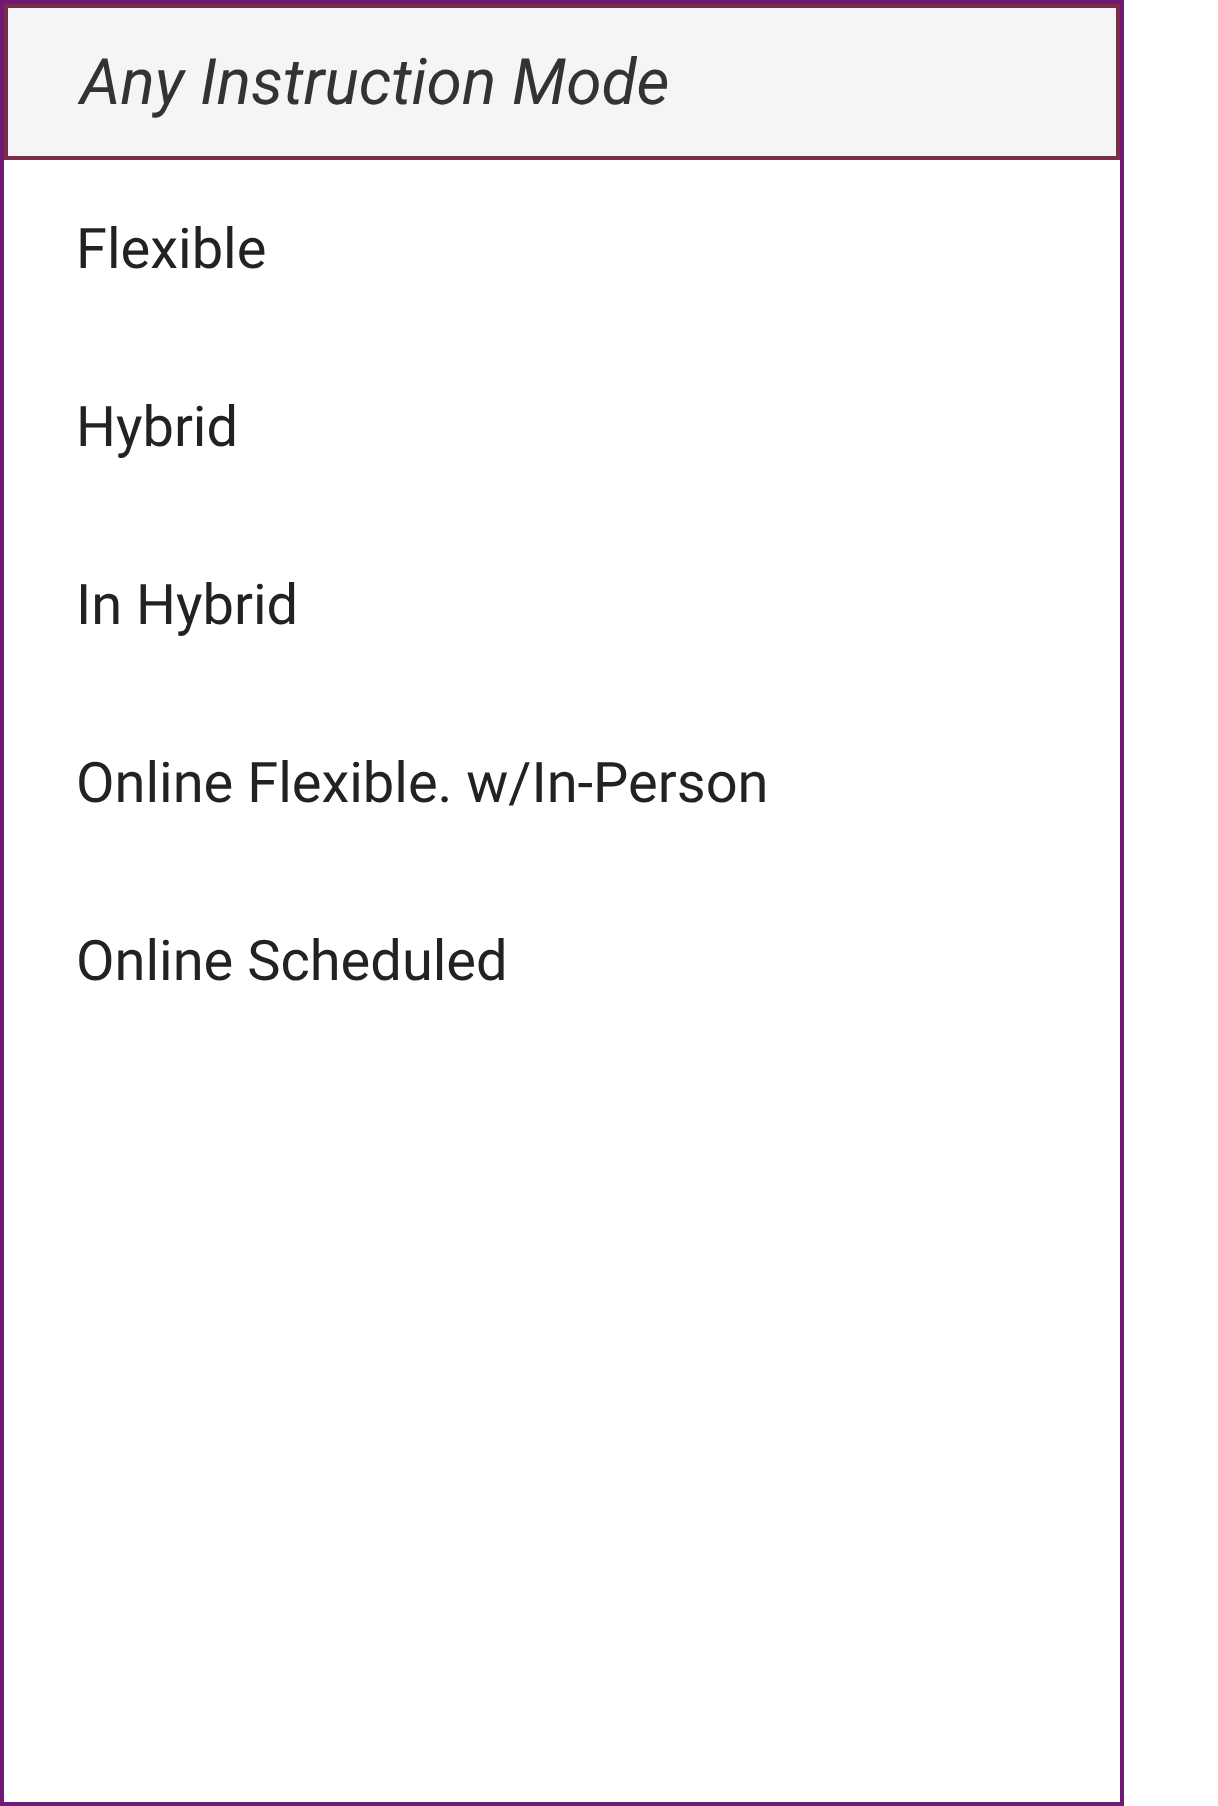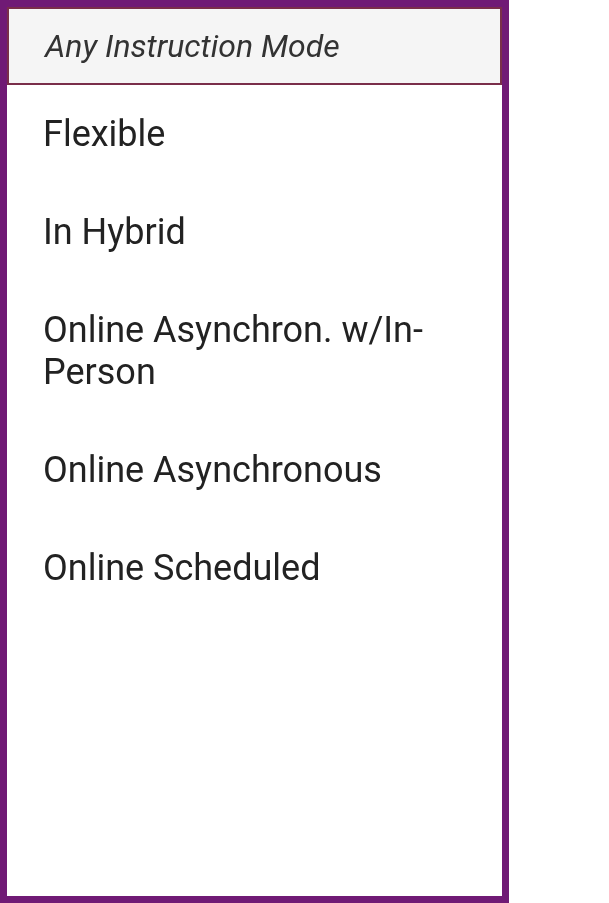--- a/index.html
+++ b/index.html
@@ -5,51 +5,51 @@
     * {
       margin: 0;
       padding: 0;
       box-sizing: border-box;
     }
     body {
       font-family: -apple-system, BlinkMacSystemFont, "Segoe UI", Roboto, Helvetica, Arial, sans-serif;
       background: #ffffff;
     }
     .dropdown-container {
-      width: 509px;
+      width: 562px;
       height: 903px;
-      border: 7px solid #701a75;
+      border: 2px solid #701a75;
       background: #ffffff;
       overflow: hidden;
     }
     .dropdown-selected {
       background: #f5f5f5;
       border: 2px solid #7a2e4a;
       padding: 18px 36px;
       font-size: 32px;
       font-style: italic;
       color: #333333;
       cursor: pointer;
     }
     .dropdown-options {
       padding: 0;
     }
     .dropdown-option {
       padding: 28px 36px;
-      font-size: 36px;
+      font-size: 28px;
       color: #222222;
       cursor: pointer;
       background: #ffffff;
     }
   </style>
 </head>
 <body>
 
 <div class="dropdown-container">
   <div class="dropdown-selected">Any Instruction Mode</div>
   <div class="dropdown-options">
     <div class="dropdown-option">Flexible</div>
+    <div class="dropdown-option">Hybrid</div>
     <div class="dropdown-option">In Hybrid</div>
-    <div class="dropdown-option">Online Asynchron. w/In-Person</div>
-    <div class="dropdown-option">Online Asynchronous</div>
+    <div class="dropdown-option">Online Flexible. w/In-Person</div>
     <div class="dropdown-option">Online Scheduled</div>
   </div>
 </div>
 
 </body></html>

